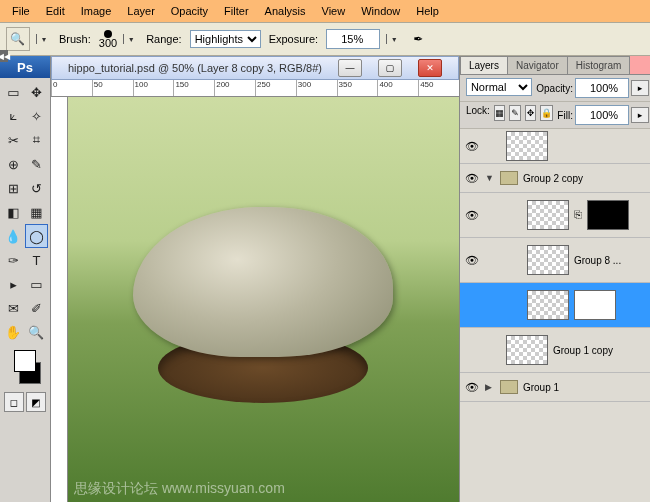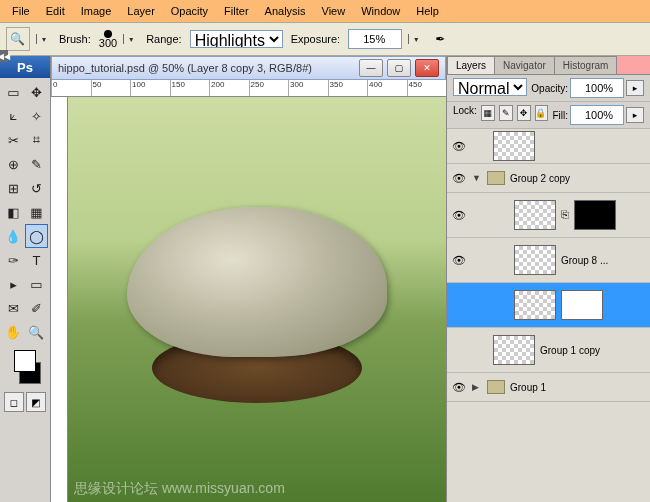--- a/index.html
+++ b/index.html
@@ -3,42 +3,42 @@
 <meta charset="utf-8">
 <style>
 html,body{margin:0;padding:0;font-family:Tahoma,Arial,sans-serif;font-size:11px;background:#d4d0c8;color:#000;width:650px;height:502px;overflow:hidden}
 .menubar{background:#fdba74;border-bottom:1px solid #aca899;display:flex;padding:2px 4px}
 .menubar span{padding:3px 8px;cursor:default}
 .optbar{background:#ece9d8;border-bottom:1px solid #aca899;display:flex;align-items:center;padding:4px 6px;gap:6px}
 .optbar .lbl{margin:0 2px}
 .tool-ico{width:22px;height:22px;background:#ece9d8;border:1px solid #aca899;display:flex;align-items:center;justify-content:center;font-size:12px}
 .dd{width:14px;height:10px;border-left:1px solid #666;display:flex;align-items:center;justify-content:center}
 .dd::after{content:"▾";font-size:8px;color:#333}
-select{font-size:16px;height:18px;border:1px solid #7f9db9;background:#fff}
+select{font-size:11px;height:18px;border:1px solid #7f9db9;background:#fff}
 input.val{width:36px;font-size:11px;height:16px;border:1px solid #7f9db9;text-align:left;padding-left:14px}
 .brush-sw{display:flex;flex-direction:column;align-items:center;line-height:1}
 .brush-dot{width:8px;height:8px;background:#000;border-radius:50%}
 
 
 .left-strip{position:absolute;left:0;top:50px;width:8px;height:12px;background:#6a6a6a;color:#fff;font-size:8px;display:flex;align-items:center;justify-content:center}
 
 .body-area{display:flex;align-items:stretch;height:452px}
 .toolbox{width:50px;background:#d6d3ce;border-right:1px solid #888;display:flex;flex-direction:column}
 .ps-hdr{height:22px;background:linear-gradient(#3b78c4,#1a4e9b);color:#fff;display:flex;align-items:center;justify-content:center;font-weight:bold;font-size:13px}
 .tool-grid{display:grid;grid-template-columns:1fr 1fr;padding:2px;gap:0}
 .tbtn{height:22px;border:1px solid transparent;display:flex;align-items:center;justify-content:center;font-size:13px;color:#222;cursor:default}
 .tbtn.sel{background:#bcd4f0;border:1px solid #316ac5}
 .swatches{display:flex;flex-direction:column;align-items:center;padding:4px}
 .sw-fg{width:20px;height:20px;background:#fff;border:1px solid #000;position:relative;z-index:2}
 .sw-bg{width:20px;height:20px;background:#000;border:1px solid #666;margin-top:-10px;margin-left:10px}
 .qmask{display:flex;gap:2px;padding:4px;justify-content:center}
 .qbtn{width:18px;height:18px;border:1px solid #888;background:#eee;display:flex;align-items:center;justify-content:center;font-size:10px}
 
 .docpane{flex:0 0 395px;display:flex;flex-direction:column;background:#6f6f6f}
-.doc-titlebar{height:22px;background:linear-gradient(#e9eefb,#c6d5f1);border:1px solid #8aa0c4;display:flex;align-items:center;padding:0 6px;gap:4px}
+.doc-titlebar{height:22px;background:linear-gradient(#e9eefb,#c6d5f1);border:1px solid #8aa0c4;display:flex;align-items:center;padding:0 16px;gap:16px}
 .doc-titlebar .t{flex:1;color:#333;font-size:11px;white-space:nowrap;overflow:hidden}
 .winbtn{width:22px;height:16px;background:linear-gradient(#f5f5f5,#dcdcdc);border:1px solid #888;border-radius:2px;display:flex;align-items:center;justify-content:center;font-size:9px}
 .winbtn.close{background:linear-gradient(#f08076,#d64a3b);color:#fff;border-color:#a03020}
 .ruler-h{height:16px;background:#fff;border-bottom:1px solid #888;display:flex;font-size:8px;color:#333}
 .ruler-h span{flex:1;border-left:1px solid #aaa;padding-left:1px}
 .doc-inner{flex:1;display:flex}
 .ruler-v{width:16px;background:#fff;border-right:1px solid #888}
 .canvas{flex:1;background:linear-gradient(to bottom,#cddca3 0%,#b9cf8d 35%,#7fa055 55%,#4e7a2e 100%);position:relative;overflow:hidden}
 .nest{position:absolute;left:50%;top:66%;transform:translate(-50%,-50%);width:210px;height:70px;background:radial-gradient(ellipse at center,#6b4a28 0%,#4a321a 80%);border-radius:50%;box-shadow:0 6px 10px rgba(0,0,0,.4) inset}
 .hippo{position:absolute;left:50%;top:45%;transform:translate(-50%,-50%);width:260px;height:150px;background:radial-gradient(ellipse at 40% 35%,#e3dfce 0%,#b9b69f 45%,#8a8a6f 100%);border-radius:50% 48% 45% 42%/60% 55% 40% 42%;box-shadow:2px 2px 6px rgba(0,0,0,.35)}

